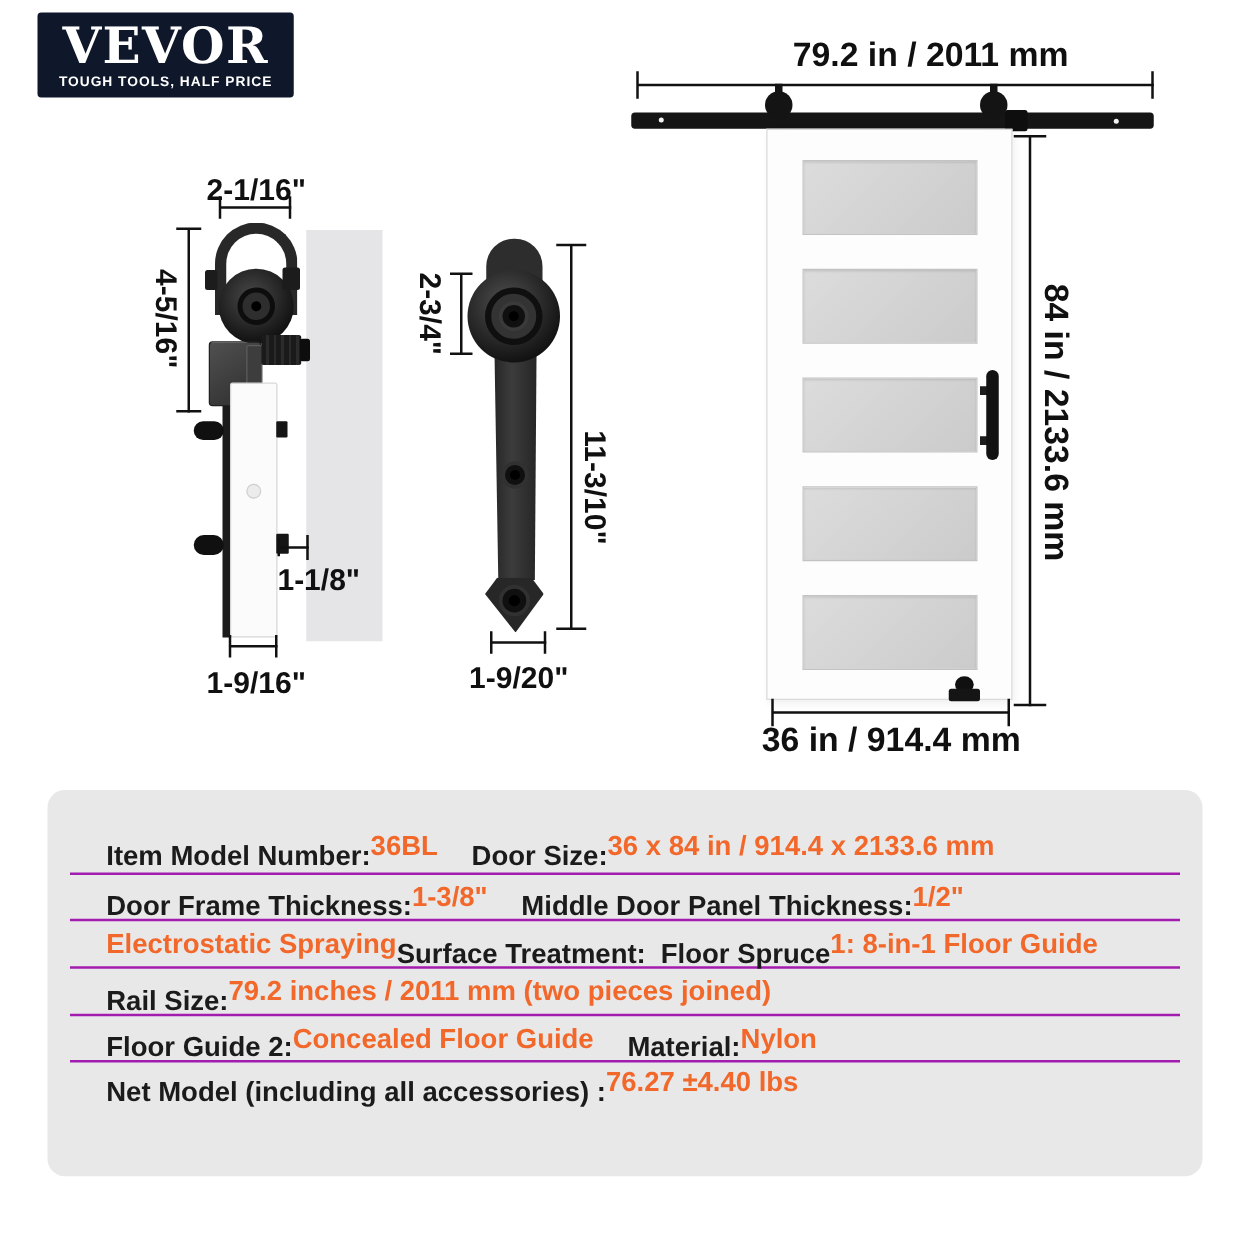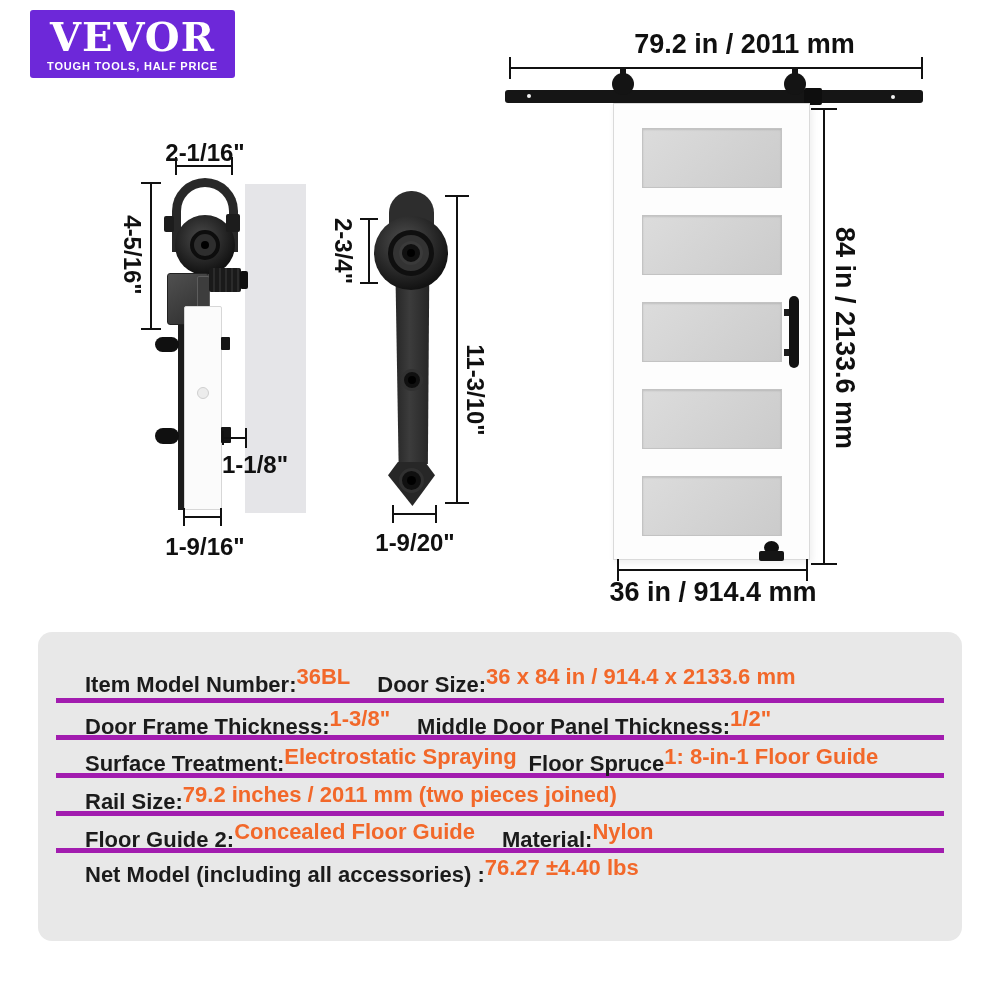--- a/index.html
+++ b/index.html
@@ -1,19 +1,19 @@
 <!DOCTYPE html>
 <html><head>
 <meta charset="utf-8">
 <style>
   html,body{margin:0;padding:0;background:#fff;}
   .canvas{position:relative;width:1000px;height:1000px;background:#ffffff;overflow:hidden;
           font-family:"Liberation Sans",sans-serif;}
   
-  .logo{position:absolute;left:30px;top:10px;width:205px;height:68px;background:#6d28d9;
+  .logo{position:absolute;left:30px;top:10px;width:205px;height:68px;background:#0f172a;
         border-radius:3px;display:flex;flex-direction:column;align-items:center;justify-content:center;}
   .logo-brand{font-family:"DejaVu Serif",serif;font-weight:700;font-size:40px;line-height:40px;
         color:#fff;letter-spacing:1px;}
   .logo-tag{font-size:11px;font-weight:700;color:#fff;letter-spacing:.8px;margin-top:3px;}
   
   .ln{position:absolute;background:#111;}
   .dim{position:absolute;font-weight:700;font-size:27px;line-height:30px;color:#101010;text-align:center;}
   .dim-sm{font-size:24px;}
   .rot{transform:rotate(90deg);}
   
@@ -72,21 +72,21 @@
   .mgroove{position:absolute;left:388px;top:230px;width:46px;height:46px;border-radius:50%;
          border:5px solid #0f0f0f;background:#333;box-sizing:border-box;}
   .mhub{position:absolute;left:399px;top:241px;width:24px;height:24px;border-radius:50%;
          background:#101010;border:3px solid #3a3a3a;box-sizing:border-box;}
   .mdot{position:absolute;left:407px;top:249px;width:8px;height:8px;border-radius:50%;background:#000;}
   .mbolt{position:absolute;border-radius:50%;background:#101010;border:3px solid #313131;box-sizing:border-box;}
   .mbolt-dot{position:absolute;border-radius:50%;background:#000;}
   
   .spec{position:absolute;left:38px;top:632px;width:924px;height:309px;background:#e8e8e8;
         border-radius:14px;padding:0 18px;box-sizing:border-box;}
-  .spec-row{height:37px;border-top:5px solid #a21caf;display:flex;align-items:center;
+  .spec-row{height:37px;border-top:2px solid #a21caf;display:flex;align-items:center;
         padding-left:29px;box-sizing:border-box;white-space:nowrap;}
   .spec-row.first{height:66px;border-top:none;padding-top:24px;}
   .spec-row.r4{height:38px;}
   .spec-row.r5{height:38px;}
   .spec-row.last{height:56px;padding-bottom:22px;}
   .seg{font-size:22px;font-weight:700;line-height:1;}
   .k{color:#1b1b1b;margin-top:15px;}
   .v{color:#F2682A;}
   .gap{margin-left:27px;text-align:center;}
   .gap-sm{margin-left:12px;}
@@ -217,22 +217,22 @@
         <span class="seg k gap">Door Size: </span>
         <span class="seg v">36 x 84 in / 914.4 x 2133.6 mm</span>
     </div>
     <div class="spec-row">
       <span class="seg k">Door Frame Thickness: </span>
         <span class="seg v">1-3/8"</span>
         <span class="seg k gap">Middle Door Panel Thickness: </span>
         <span class="seg v">1/2"</span>
     </div>
     <div class="spec-row r4">
-      <span class="seg k">Surface Treatment: </span>
-        <span class="seg v">Electrostatic Spraying</span>
+      <span class="seg v">Electrostatic Spraying</span>
+        <span class="seg k">Surface Treatment: </span>
         <span class="seg k gap-sm">Floor Spruce </span>
         <span class="seg v">1: 8-in-1 Floor Guide</span>
     </div>
     <div class="spec-row r5">
       <span class="seg k">Rail Size: </span>
         <span class="seg v">79.2 inches / 2011 mm (two pieces joined)</span>
     </div>
     <div class="spec-row">
       <span class="seg k">Floor Guide 2: </span>
         <span class="seg v">Concealed Floor Guide</span>

